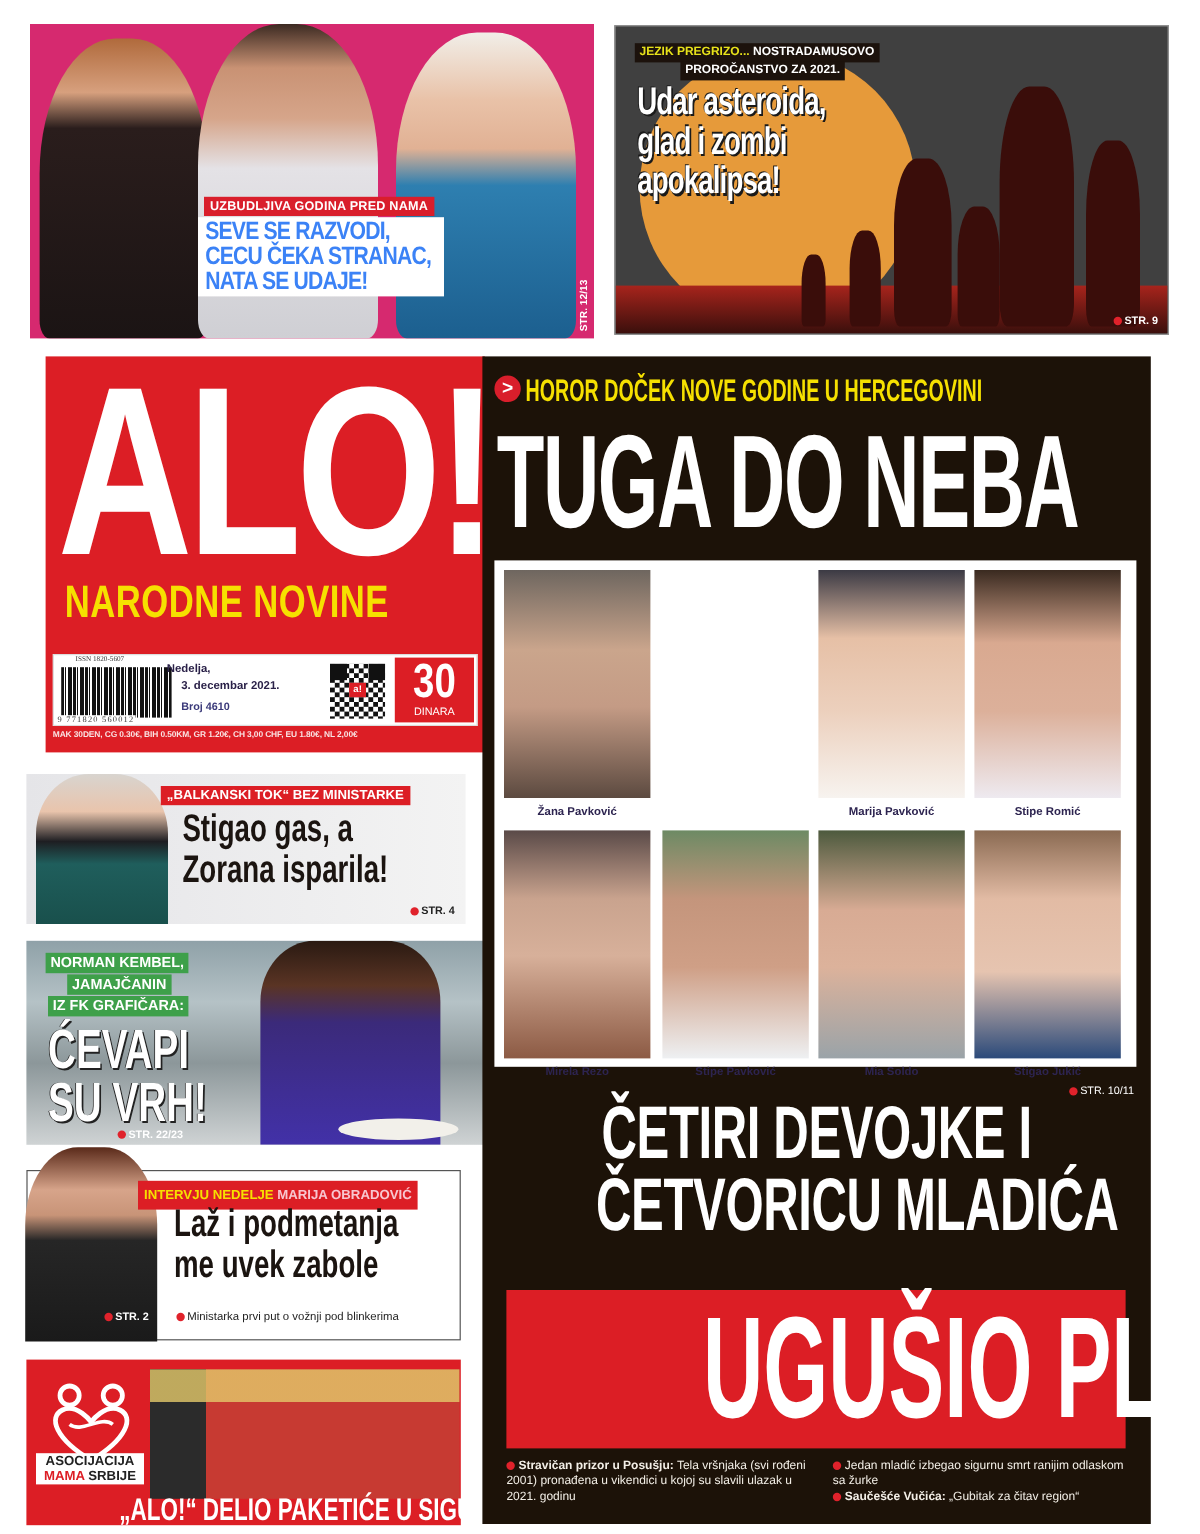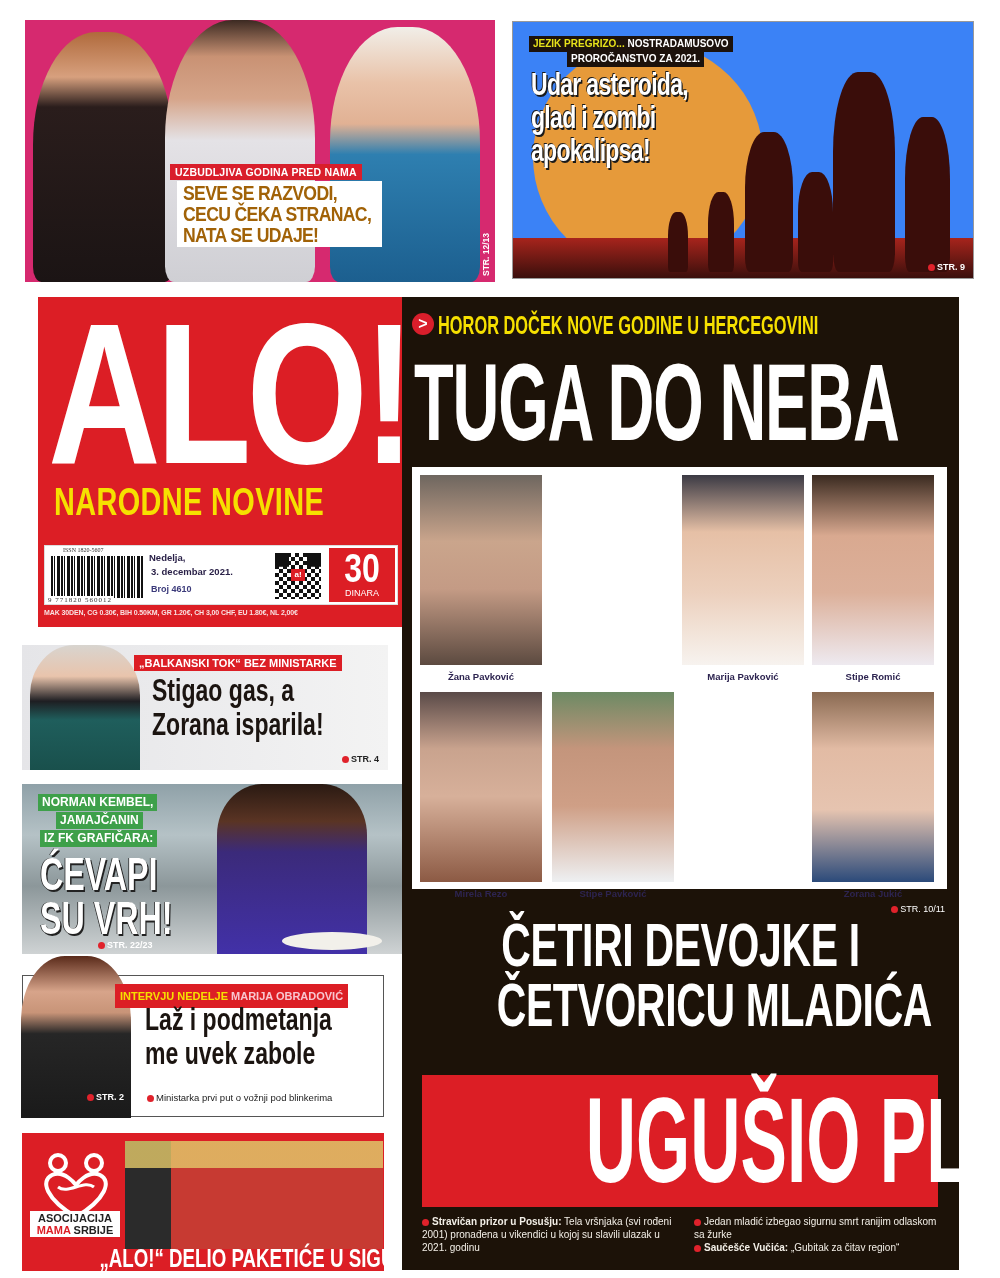--- a/index.html
+++ b/index.html
@@ -7,45 +7,45 @@
   body { position: relative; font-family: "Liberation Sans", sans-serif; }
   .abs { position: absolute; }
 
   
   #teaser-pink { left: 25px; top: 20px; width: 470px; height: 262px; background: #d6296f; overflow: hidden; }
   .person { position: absolute; bottom: 0; border-radius: 45% 45% 6% 6%; }
   .p1 { left: 8px; width: 140px; height: 250px; background: linear-gradient(180deg,#b06a3c 0%,#d7a07e 18%,#2a1d1c 30%,#1b1414 100%); }
   .p2 { left: 140px; width: 150px; height: 262px; background: linear-gradient(180deg,#3c2a22 0%,#c99274 14%,#d6a58a 30%,#e4e2e6 46%,#cfcfd4 100%); }
   .p3 { left: 305px; width: 150px; height: 255px; background: linear-gradient(180deg,#f1eee8 0%,#e9c2a8 22%,#e1b194 38%,#2e7fb0 50%,#1c5f8f 100%); }
   .pink-kicker { left: 145px; top: 144px; background: #d91e2b; color: #fff; font-size: 10.5px; font-weight: bold; padding: 2px 5px; letter-spacing: 0.2px; }
-  .pink-headline { left: 140px; top: 161px; background: #fff; color: #a16207; padding: 1px 6px 2px; width: 205px; margin-left: 12px; }
+  .pink-headline { left: 140px; top: 161px; background: #fff; color: #3b82f6; padding: 1px 6px 2px; width: 205px; }
   .pink-headline div { font-size: 21px; font-weight: bold; line-height: 21px; letter-spacing: -0.8px; transform: scaleX(0.84); transform-origin: left; white-space: nowrap; }
   .str-vert { right: 4px; bottom: 6px; color: #fff; font-size: 8.5px; writing-mode: vertical-rl; transform: rotate(180deg); font-weight: bold; }
 
   
-  #teaser-zombie { left: 512px; top: 21px; width: 462px; height: 258px; background: #3b82f6; overflow: hidden; border: 1px solid #999; }
+  #teaser-zombie { left: 512px; top: 21px; width: 462px; height: 258px; background: #404040; overflow: hidden; border: 1px solid #999; }
   .sun { position: absolute; left: 20px; top: 20px; width: 230px; height: 230px; border-radius: 50%; background: #e69a3a; }
   .ground { position: absolute; left: 0; bottom: 0; width: 100%; height: 40px; background: linear-gradient(180deg,#a7241c,#3a0f0c); }
   .silhouette { position: absolute; bottom: 6px; background: #3a0d0a; border-radius: 40% 40% 10% 10%; }
   .zk-kicker { left: 16px; top: 14px; background: #1c120c; padding: 2px 4px; font-size: 10px; font-weight: bold; color: #fff; line-height: 12px; }
   .zk-kicker .y { color: #e7e21a; }
   .zk-kicker2 { left: 54px; top: 29px; background: #1c120c; padding: 2px 4px; font-size: 10px; font-weight: bold; color: #fff; line-height: 12px; }
   .zk-headline { left: 18px; top: 46px; color: #fff; text-shadow: 2px 2px 0 #1a1a1a, -1px -1px 0 #1a1a1a; }
   .zk-headline div { font-size: 32px; font-weight: bold; line-height: 33px; letter-spacing: -1px; transform: scaleX(0.72); transform-origin: left; white-space: nowrap; }
   .zk-str { right: 8px; bottom: 6px; color: #fff; font-size: 9px; font-weight: bold; }
 
   
   #masthead { left: 22px; top: 297px; width: 366px; height: 330px; background: #dc1e25; margin-left: 16px; }
   .alo { left: 10px; top: 2px; color: #fff; font-size: 200px; font-weight: bold; line-height: 190px; letter-spacing: -6px; transform: scaleX(0.78); transform-origin: left; white-space: nowrap; }
   .narodne { left: 16px; top: 185px; color: #f6e000; font-size: 38px; font-weight: bold; line-height: 40px; transform: scaleX(0.76); transform-origin: left; white-space: nowrap; letter-spacing: 0.5px; }
   .info-strip { left: 6px; top: 248px; width: 354px; height: 60px; background: #fff; border: 1px solid #ddd; }
   .barcode { position: absolute; left: 6px; top: 10px; width: 92px; height: 42px; background: repeating-linear-gradient(90deg,#111 0 2px,#fff 2px 3px,#111 3px 4px,#fff 4px 6px,#111 6px 9px,#fff 9px 10px); }
   .issn { position: absolute; left: 18px; top: 1px; font-size: 6px; color: #333; font-family: "Liberation Serif", serif; }
   .bc-num { position: absolute; left: 2px; top: 50px; font-size: 7px; color: #333; background: #fff; padding: 0 1px; font-family: "Liberation Serif", serif; letter-spacing: 1px; }
-  .date-day { position: absolute; left: 104px; top: 6px; font-size: 9.5px; font-weight: bold; color: #2a2148; }
+  .date-day { position: absolute; left: 94px; top: 6px; font-size: 9.5px; font-weight: bold; color: #2a2148; }
   .date-full { position: absolute; left: 106px; top: 20px; font-size: 9.5px; font-weight: bold; color: #2a2148; }
   .issue { position: absolute; left: 106px; top: 38px; font-size: 9px; font-weight: bold; color: #3b3a7a; }
   .qr { position: absolute; left: 228px; top: 5px; width: 50px; height: 50px; background:
         linear-gradient(90deg,#111 0 30%,transparent 30% 70%,#111 70%) top/100% 30% no-repeat,
         repeating-conic-gradient(#111 0 25%,#fff 0 50%) 0 0/8px 8px; border: 2px solid #fff; }
   .qr-logo { position: absolute; left: 246px; top: 23px; width: 14px; height: 12px; background: #dc1e25; color: #fff; font-size: 8px; font-weight: bold; text-align: center; line-height: 12px; }
   .price-box { position: absolute; left: 284px; top: 2px; width: 66px; height: 54px; background: #dc1e25; text-align: center; }
   .price { color: #fff; font-size: 40px; font-weight: bold; line-height: 40px; transform: scaleX(0.8); display: block; }
   .price-cur { color: #fff; font-size: 9px; display: block; }
   .foreign { left: 6px; top: 312px; color: #f9e3e3; font-size: 7px; font-weight: bold; white-space: nowrap; letter-spacing: -0.1px; }
@@ -239,23 +239,27 @@
       <div class="name">Mirela Rezo</div>
     </div>
     <div class="victim" style="left:400px;top:8px">
       <div class="photo" style="background:linear-gradient(180deg,#3a2a20 0%,#d9a990 32%,#dcb09a 62%,#eeeaf0 100%)"></div>
       <div class="name">Stipe Romić</div>
     </div>
     <div class="victim" style="left:140px;top:225px">
       <div class="photo" style="background:linear-gradient(180deg,#6d8a64 0%,#c4957c 30%,#cf9f86 60%,#eef0f2 100%)"></div>
       <div class="name">Stipe Pavković</div>
     </div>
+    <div class="victim" style="left:270px;top:225px">
+      <div class="photo" style="background:linear-gradient(180deg,#4d5a3e 0%,#d8ab94 35%,#dcb29b 60%,#9aa3a8 100%)"></div>
+      <div class="name">Mia Soldo</div>
+    </div>
     <div class="victim" style="left:400px;top:225px">
       <div class="photo" style="background:linear-gradient(180deg,#8a6a52 0%,#e2bba4 30%,#e6c4b0 62%,#2b4a7a 100%)"></div>
-      <div class="name">Zorana Jukić</div>
+      <div class="name">Stigao Jukić</div>
     </div>
   </div>
 
   <div class="abs ms-str"><span class="dot"></span><span>STR. 10/11</span></div>
 
   <div class="abs ms-sub">
     <div>ČETIRI DEVOJKE I</div>
     <div>ČETVORICU MLADIĆA</div>
   </div>
 

